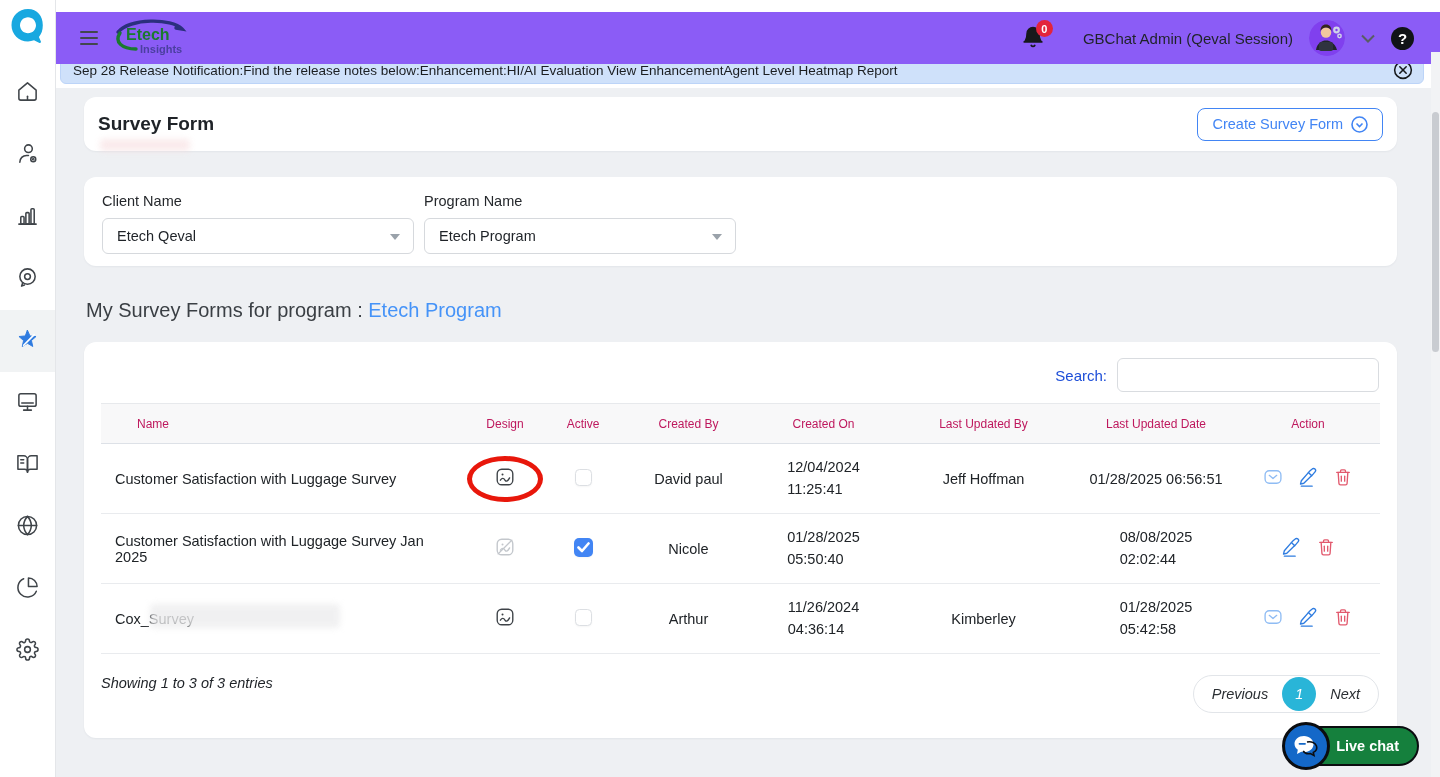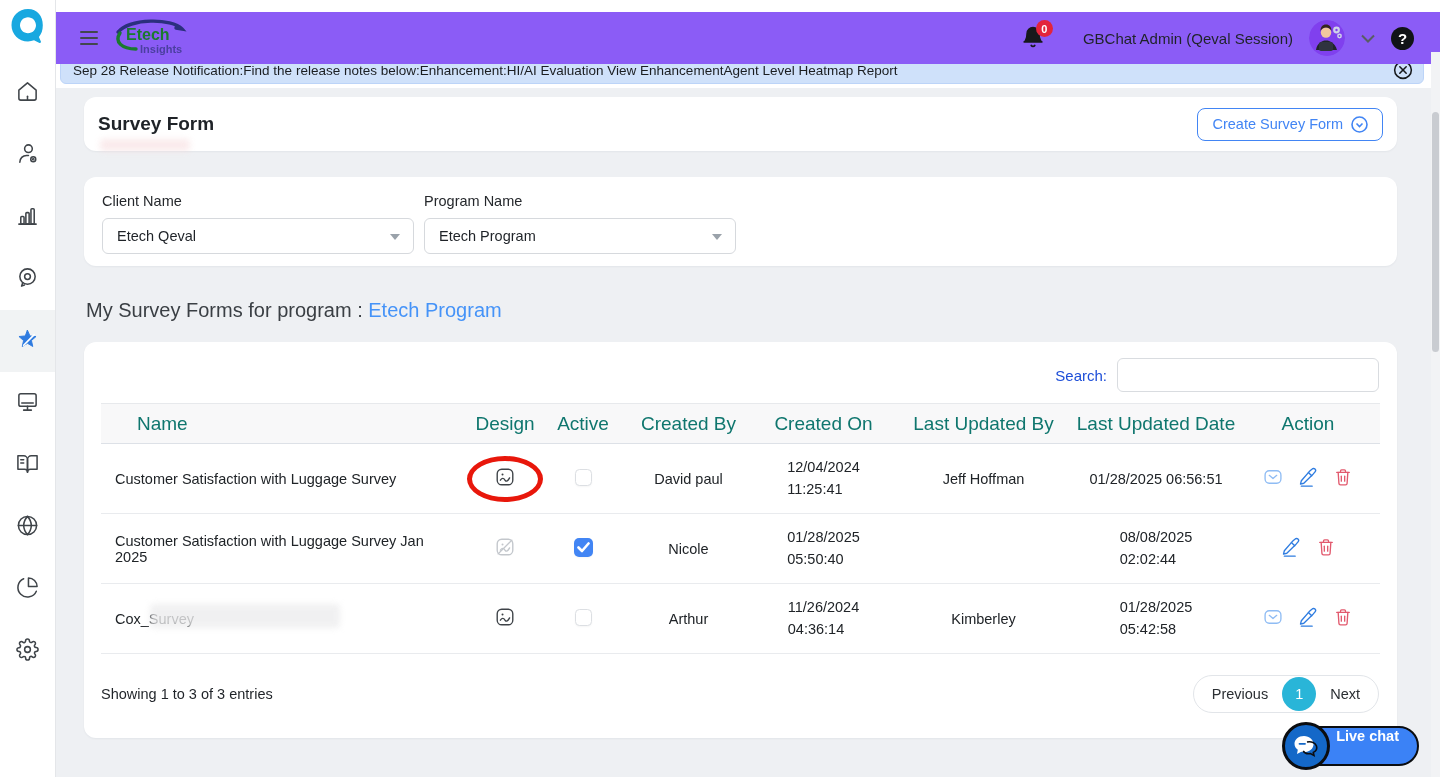--- a/index.html
+++ b/index.html
@@ -63,21 +63,21 @@
   .section-heading { position:absolute; left:86px; top:299px; font-size:20px; color:#3a3f44; z-index:5; }
   .section-heading .prog-link { color:#4593f8; cursor:pointer; }
 
   
   .table-card { left:84px; top:342px; width:1313px; height:396px; }
   .search-row { position:absolute; top:16px; right:18px; display:flex; align-items:center; gap:10px; }
   .search-label { font-size:15px; color:#1d4ed8; }
   .search-input { width:262px; height:34px; border:1px solid #d9dce0; border-radius:6px; background:#fff; font-size:14px; padding:0 10px; outline:none; font-family:"Liberation Sans",sans-serif; }
 
   table.grid { position:absolute; left:17px; top:61px; width:1279px; border-collapse:collapse; table-layout:fixed; }
-  table.grid thead th { height:40px; background:#f8f8f9; border-top:1px solid #e7e9ec; border-bottom:1px solid #dde1e7; font-size:19px; font-weight:normal; color:#0f766e; text-align:center; }
+  table.grid thead th { height:40px; background:#f8f8f9; border-top:1px solid #e7e9ec; border-bottom:1px solid #dde1e7; font-size:12px; font-weight:normal; color:#be185d; text-align:center; }
   table.grid thead th.col-name { text-align:left; padding-left:36px; }
   table.grid tbody td { border-bottom:1px solid #e9ebee; font-size:14.5px; color:#202428; text-align:center; height:70px; }
   table.grid tbody td.cell-name { text-align:left; padding-left:14px; padding-right:20px; }
   .twolines { white-space:pre-line; display:inline-block; text-align:left; line-height:1.45; }
   .oneline { white-space:nowrap; }
 
   .design-wrap { position:relative; display:inline-flex; align-items:center; justify-content:center; width:40px; height:40px; }
   .design-icon svg { width:22px; height:22px; stroke:#3e4348; stroke-width:1.5; fill:none; stroke-linecap:round; }
   .design-icon.disabled svg { stroke:#c3c7cc; }
   .red-oval { position:absolute; left:50%; top:50%; transform:translate(-50%,-50%); width:76px; height:46px; border:5px solid #e8170b; border-radius:50%; pointer-events:none; }
@@ -86,29 +86,29 @@
   .checkbox.checked { border:none; background:#4285f4; border-radius:5px; width:19px; height:19px; position:relative; }
   .checkbox.checked svg { position:absolute; left:3px; top:4px; width:13px; height:11px; stroke:#fff; stroke-width:2.6; fill:none; stroke-linecap:round; stroke-linejoin:round; }
 
   .actions { display:inline-flex; align-items:center; gap:15px; }
   .act { width:20px; height:22px; cursor:pointer; display:inline-flex; }
   .act svg { width:20px; height:22px; fill:none; stroke-linecap:round; stroke-linejoin:round; }
 
   .redact-gray { position:absolute; left:66px; top:262px; width:190px; height:24px; background:#ededee; filter:blur(3px); opacity:.8; border-radius:4px; }
 
   
-  .tfoot-row { position:absolute; left:17px; right:18px; top:333px; display:flex; align-items:center; }
+  .tfoot-row { position:absolute; left:17px; right:18px; top:333px; display:flex; align-items:flex-start;font-style:italic; }
   .entries-info { font-size:14.5px; color:#1f2328; }
   .pagination { margin-left:auto; height:38px; border:1px solid #e2e5e9; border-radius:19px; background:#fff; display:flex; align-items:center; padding:0 4px; }
   .page-prev, .page-next { font-size:14.5px; color:#2b2f33; padding:0 14px; cursor:pointer; }
   .page-current { width:34px; height:34px; border-radius:50%; background:#29b5d8; color:#fff; font-size:14.5px; display:flex; align-items:center; justify-content:center; cursor:pointer; }
 
   
   .livechat { position:absolute; right:21px; bottom:7px; height:48px; display:flex; align-items:center; z-index:50; }
-  .lc-pill { height:40px; background:#3b82f6; border:2px solid #0b0d10; border-radius:20px; color:#fff; font-weight:bold; font-size:14.5px; display:flex; align-items:flex-start; padding:0 18px 0 34px; margin-left:-30px; cursor:pointer; }
+  .lc-pill { height:40px; background:#15803d; border:2px solid #0b0d10; border-radius:20px; color:#fff; font-weight:bold; font-size:14.5px; display:flex; align-items:center; padding:0 18px 0 34px; margin-left:-30px; cursor:pointer; }
   .lc-circle { position:relative; width:48px; height:48px; background:#1468c8; border:3px solid #0b0d10; border-radius:50%; z-index:2; display:flex; align-items:center; justify-content:center; cursor:pointer; }
   .lc-circle svg { width:26px; height:24px; }
 </style>
 </head>
 <body>
 
 <div class="app">
 
   <div class="sidebar">
     <div class="q-logo">

